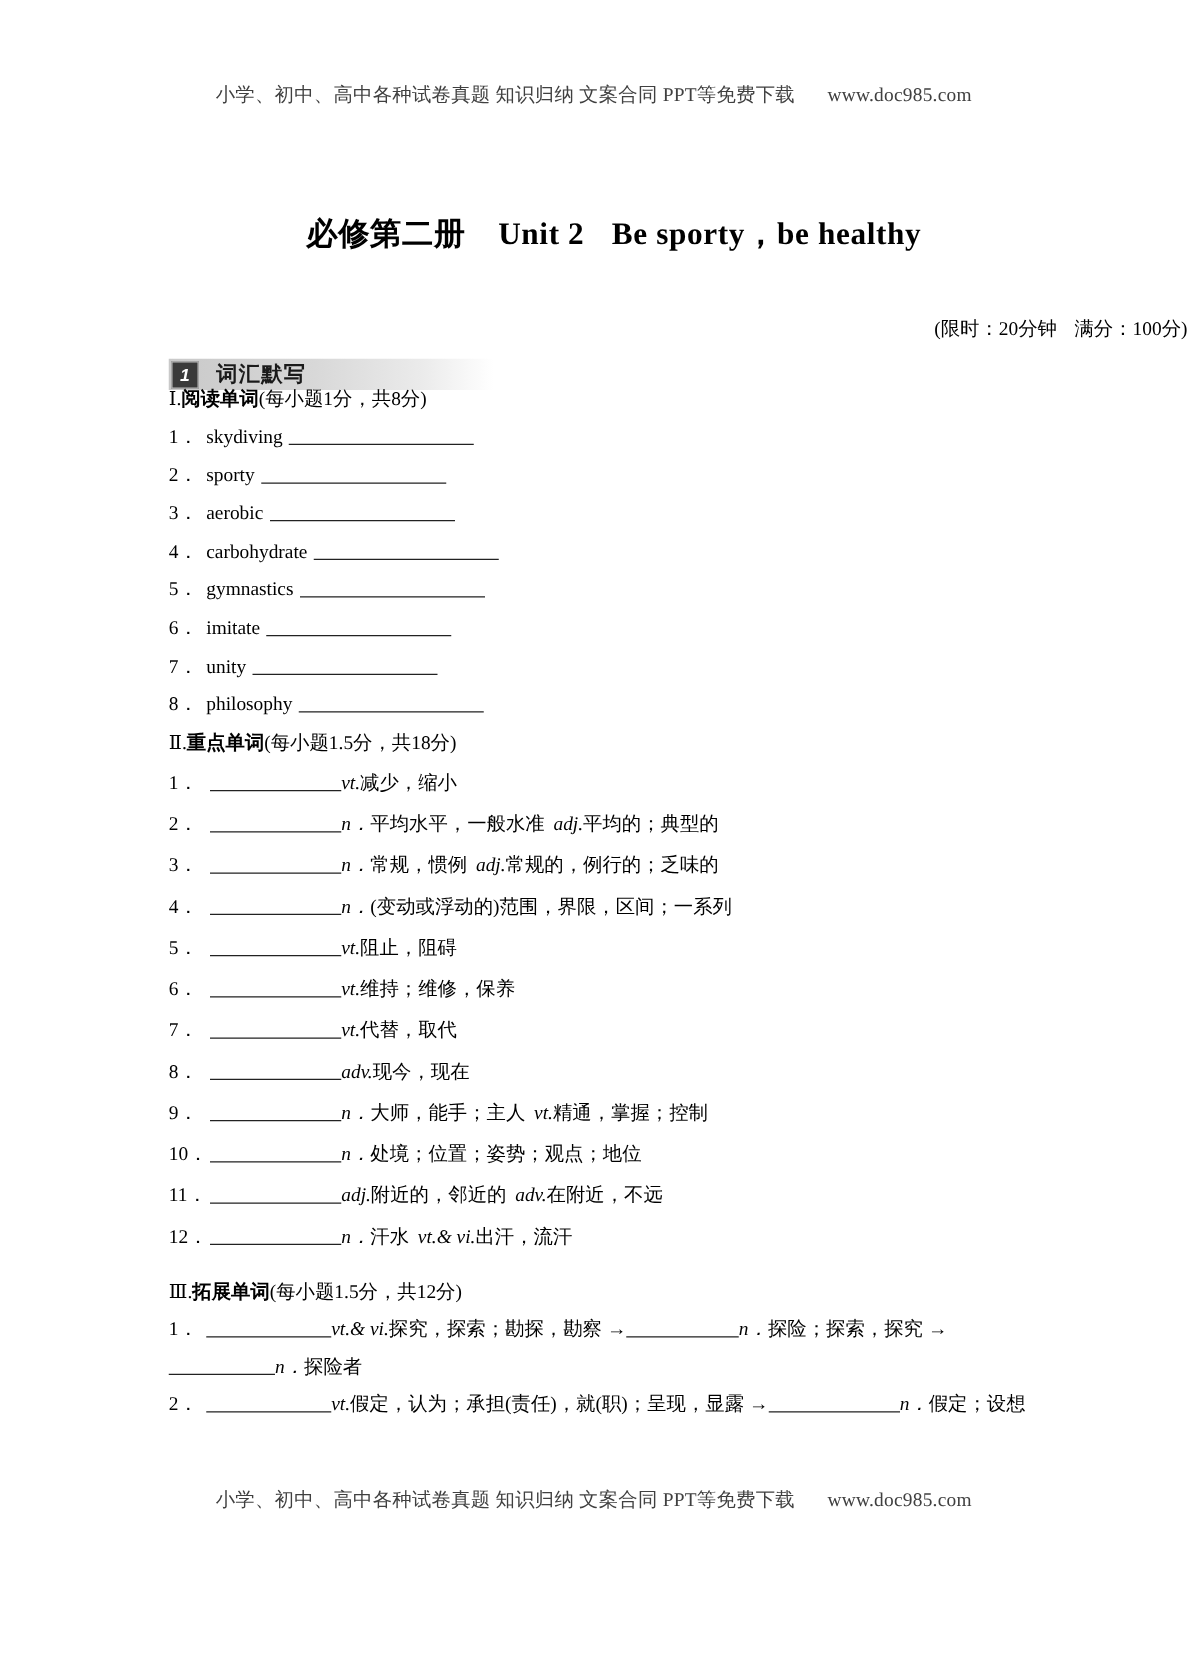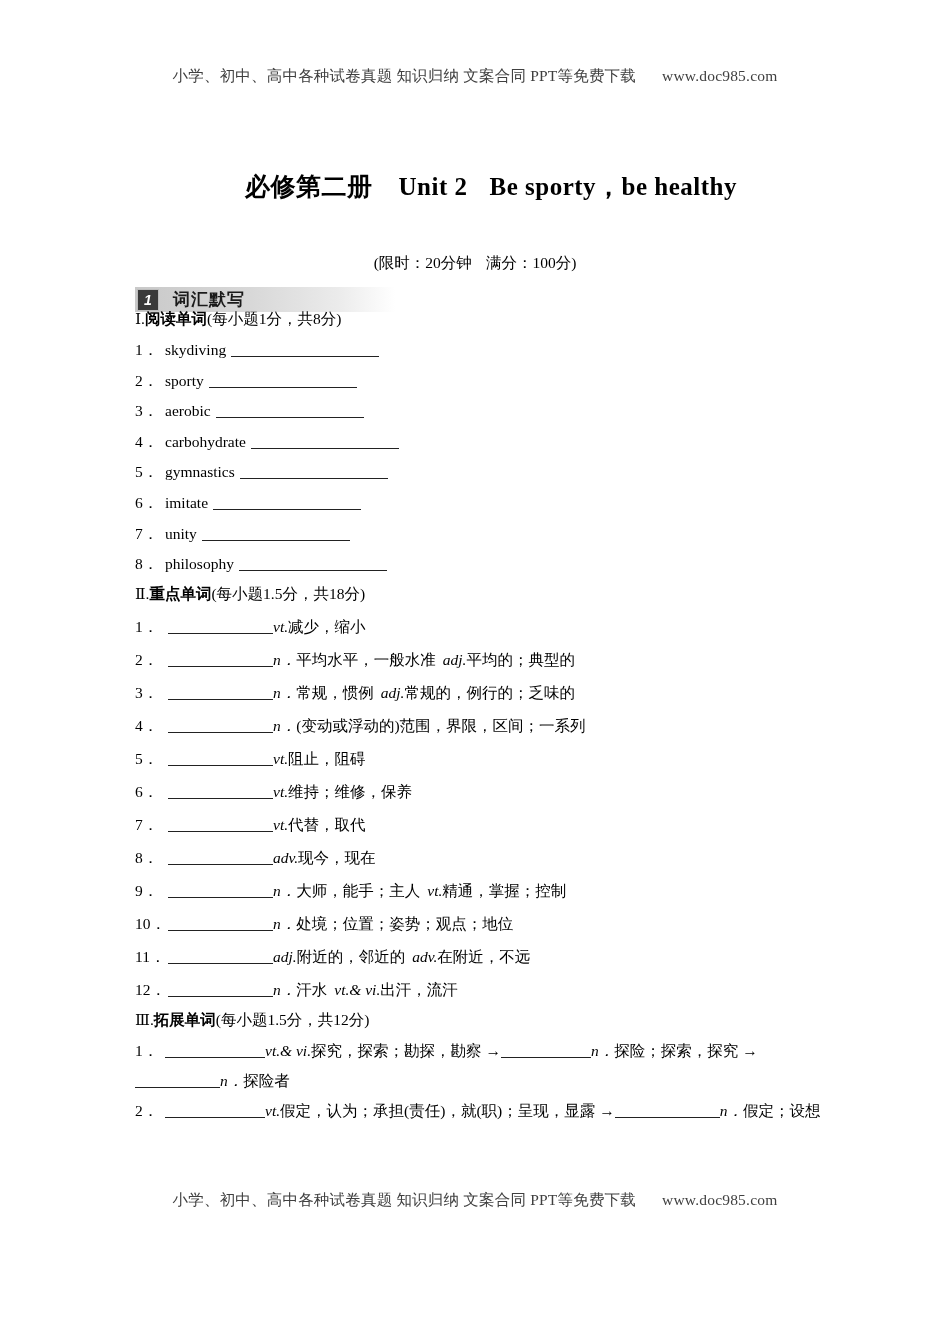--- a/index.html
+++ b/index.html
@@ -52,21 +52,21 @@
   }
   .doc-title .gap-lg { display: inline-block; width: 26px; }
   .doc-title .gap-md { display: inline-block; width: 22px; }
 
   
   .meta-line {
     position: absolute;
     top: 253px;
     left: 0;
     width: 950px;
-    text-align: center;
+    text-align: right;
     font-size: 15.5px;
     white-space: nowrap;
   }
   .meta-line .gap { display: inline-block; width: 14px; }
 
   
   .banner {
     position: absolute;
     top: 287px;
     left: 135px;
@@ -141,21 +141,21 @@
   
   .sec1 .item { line-height: 30.6px; }
   .sec1 .idx { width: 30px; }
 
   
   .sec2 { margin-top: 4px; }
   .sec2 .item { line-height: 33px; }
   .sec2 .idx { width: 33px; }
 
   
-  .sec3 { margin-top: 4px; }
+  .sec3 { margin-top: 17px; }
   .sec3 .item { line-height: 30px; }
   .sec3 .idx { width: 30px; }
 </style>
 </head>
 <body>
 
 <div class="page">
 
   <div class="running running-header">
     <span>小学、初中、高中各种试卷真题 知识归纳 文案合同 PPT等免费下载</span><span class="url">www.doc985.com</span>

